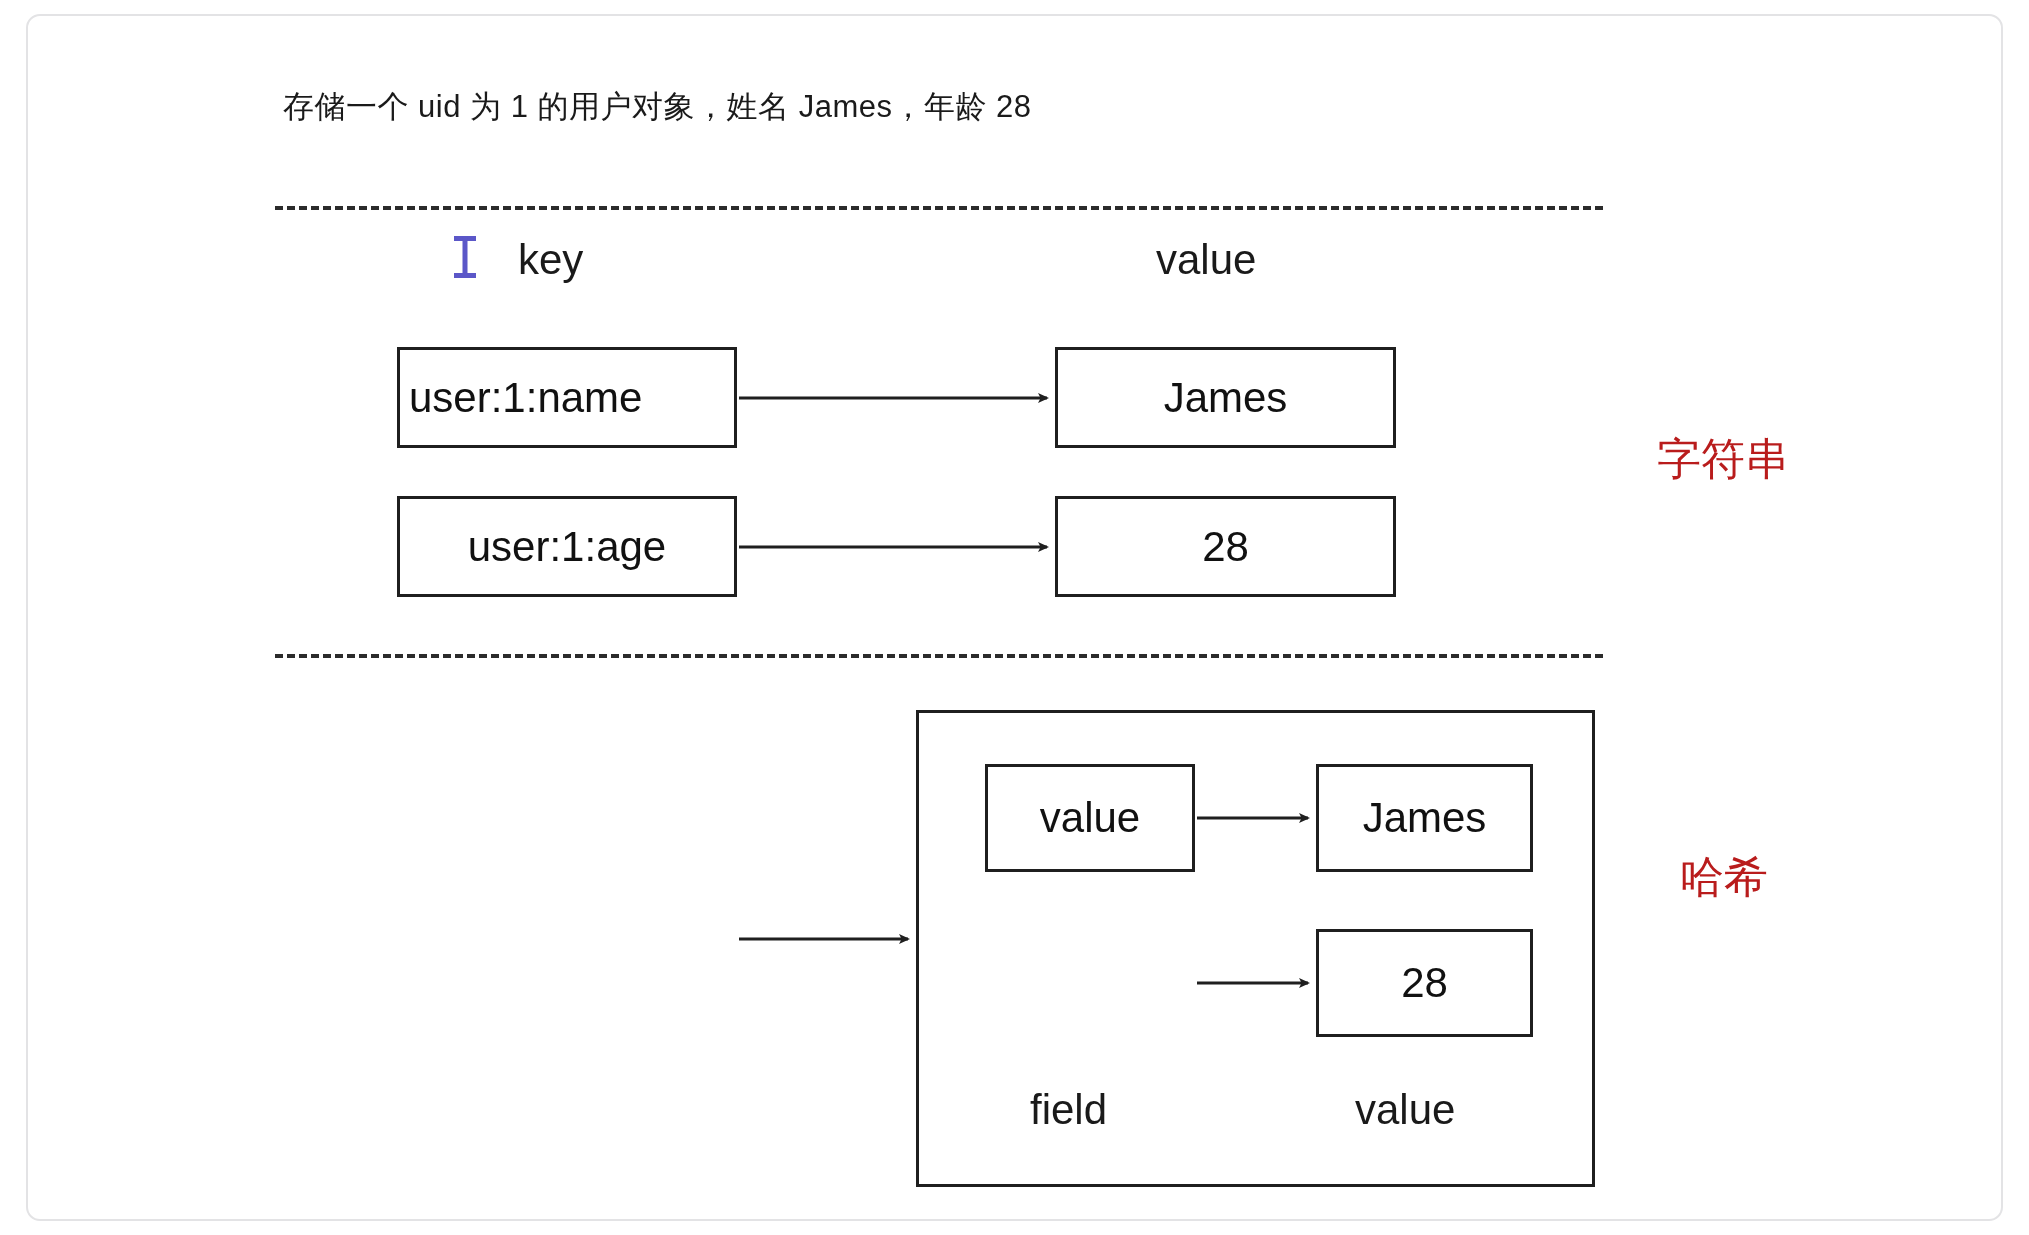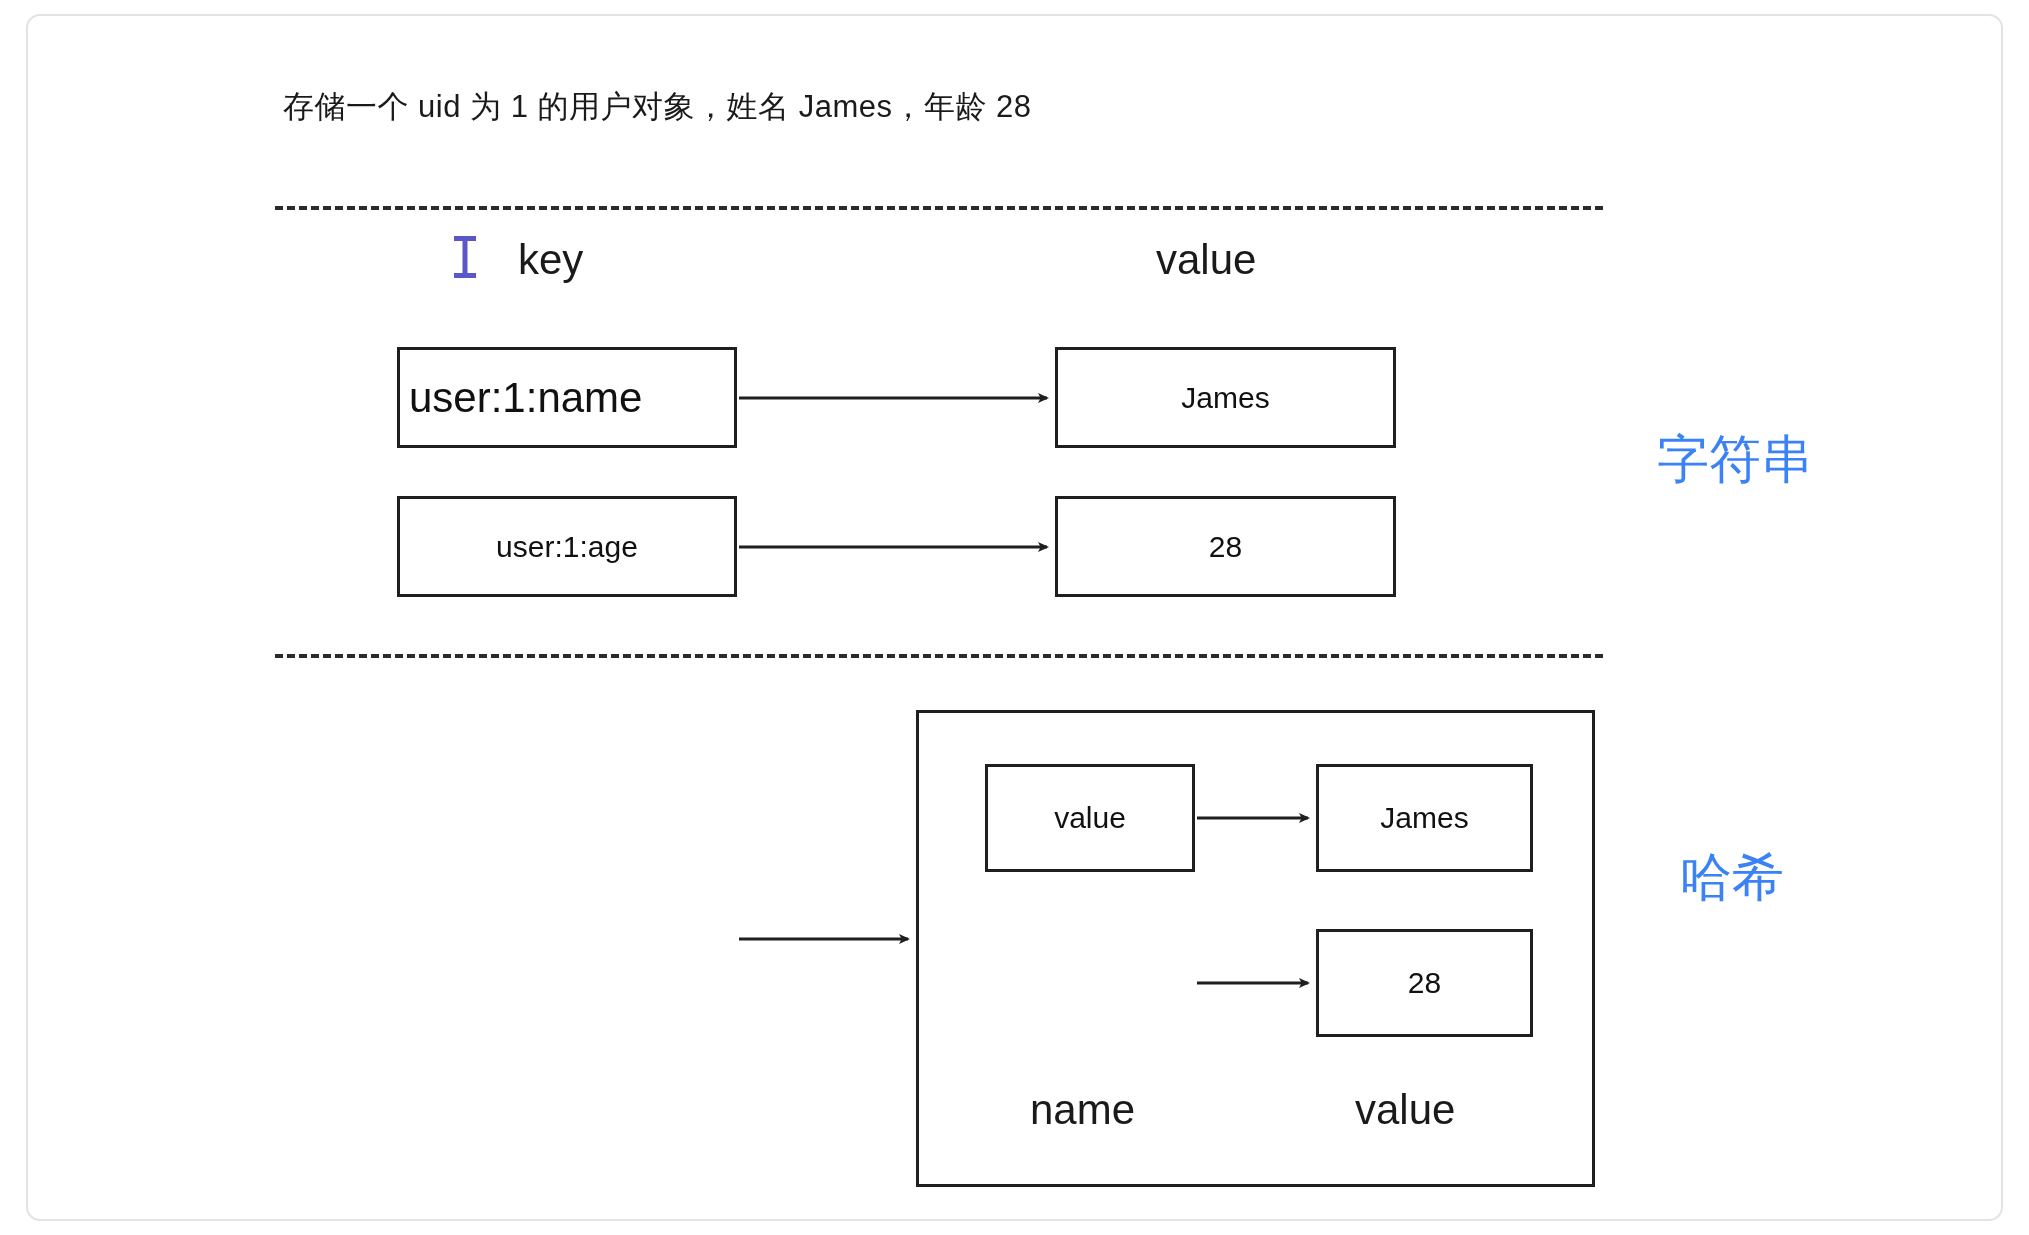--- a/index.html
+++ b/index.html
@@ -89,21 +89,21 @@
 
   
   .box {
     position: absolute;
     border: 3px solid #1f1f1f;
     background: #ffffff;
     box-sizing: border-box;
     display: flex;
     align-items: center;
     justify-content: center;
-    font-size: 30px;
+    font-size: 42px;
     color: #111111;
     white-space: nowrap;
   }
   .box.tight {
     justify-content: flex-start;
     padding-left: 9px;
     font-size: 42px;
   }
 
   
@@ -146,23 +146,23 @@
     left: 0;
     top: 0;
     width: 2029px;
     height: 1235px;
     pointer-events: none;
   }
 
   
   .type-label {
     position: absolute;
-    font-size: 52px;
+    font-size: 44px;
     line-height: 56px;
-    color: #3b82f6;
+    color: #b91c1c;
     white-space: nowrap;
   }
   #type-string { left: 1629px; top: 415px; }
   #type-hash   { left: 1652px; top: 833px; }
 </style>
 </head>
 <body>
 
 <div id="page">
   <div id="card">
@@ -196,21 +196,21 @@
     <div id="hash-outer"></div>
 
 
     <div class="box" id="box-field-name">value</div>
 
     <div class="box" id="box-hval-name">James</div>
 
 
     <div class="box" id="box-hval-age">28</div>
 
-    <div class="hash-caption" id="caption-field">name</div>
+    <div class="hash-caption" id="caption-field">field</div>
 
     <div class="hash-caption" id="caption-hvalue">value</div>
 
     <div class="type-label" id="type-string">字符串</div>
 
     <div class="type-label" id="type-hash">哈希</div>
 
     <svg id="arrow-layer" viewBox="0 0 2029 1235">
       <defs>
         <marker id="ah" markerWidth="11" markerHeight="11" refX="9" refY="5" orient="auto" markerUnits="userSpaceOnUse">

